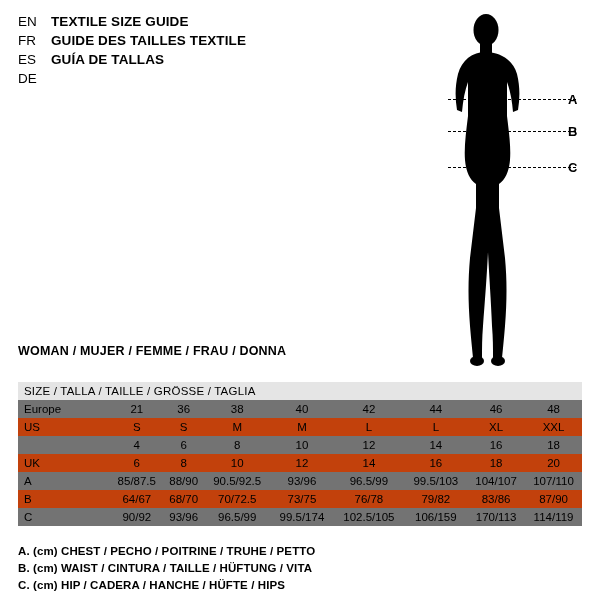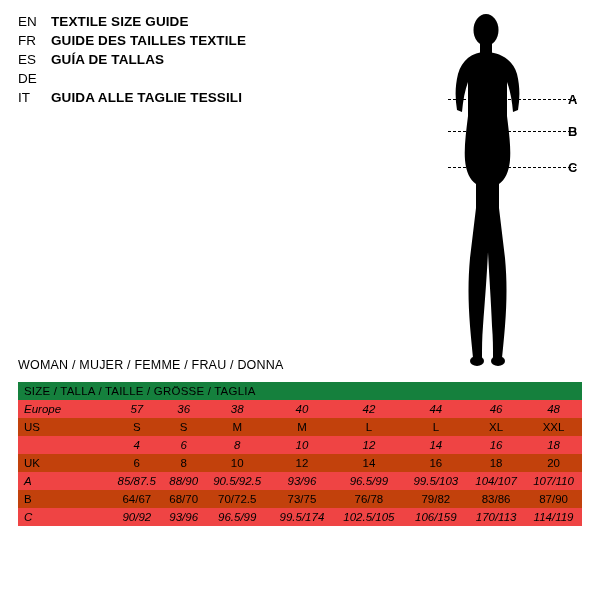--- a/index.html
+++ b/index.html
@@ -63,23 +63,23 @@
     position: absolute;
     font-size: 13px;
     font-weight: 700;
     color: #000;
   }
 
   
   .woman-head {
     position: absolute;
     left: 18px;
-    top: 358px;
+    top: 344px;
     font-size: 12.5px;
-    font-weight: 400;
+    font-weight: 700;
     letter-spacing: 0.2px;
   }
 
   
   .size-table {
     position: absolute;
     left: 18px;
     top: 382px;
     width: 564px;
     border-collapse: collapse;
@@ -90,24 +90,24 @@
     height: 18px;
     line-height: 18px;
     text-align: center;
     white-space: nowrap;
   }
   .size-table td.rowhead {
     text-align: left;
     padding-left: 6px;
     width: 92px;
   }
-  .row-grey td { background: #ef4444; font-style: italic; }
+  .row-grey td { background: #737373; }
   .row-white td { background: #c2410c; }
   .row-head td {
-    background: #15803d;
+    background: #e5e5e5;
     text-align: left;
     padding-left: 6px;
     font-size: 11.5px;
     letter-spacing: 0.2px;
   }
 
   
   .legend {
     position: absolute;
     left: 18px;
@@ -131,24 +131,20 @@
     <div class="title-row">
       <span class="title-lang">FR</span>
       <span class="title-text">GUIDE DES TAILLES TEXTILE</span>
     </div>
     <div class="title-row">
       <span class="title-lang">ES</span>
       <span class="title-text">GUÍA DE TALLAS</span>
     </div>
     <div class="title-row">
       <span class="title-lang">DE</span>
-    </div>
-    <div class="title-row">
-      <span class="title-lang">IT</span>
-      <span class="title-text">GUIDA ALLE TAGLIE TESSILI</span>
     </div>
   </div>
 
   <div class="figure">
     <svg width="160" height="360" viewBox="0 0 160 360">
       <g fill="#000000">
 
         <ellipse cx="56" cy="22" rx="12.5" ry="16"></ellipse>
 
         <rect x="50" y="34" width="12" height="12"></rect>
@@ -201,21 +197,21 @@
   <div class="woman-head">WOMAN / MUJER / FEMME / FRAU / DONNA</div>
 
   <table class="size-table">
     <tbody>
       <tr class="row-head">
         <td colspan="9">SIZE / TALLA / TAILLE / GRÖSSE / TAGLIA</td>
       </tr>
 
       <tr class="row-grey">
         <td class="rowhead">Europe</td>
-        <td>57</td>
+        <td>21</td>
         <td>36</td>
         <td>38</td>
         <td>40</td>
         <td>42</td>
         <td>44</td>
         <td>46</td>
         <td>48</td>
       </tr>
 
       <tr class="row-white">
@@ -285,14 +281,19 @@
         <td>96.5/99</td>
         <td>99.5/174</td>
         <td>102.5/105</td>
         <td>106/159</td>
         <td>170/113</td>
         <td>114/119</td>
       </tr>
     </tbody>
   </table>
 
+  <div class="legend">
+    <div>A. (cm) CHEST / PECHO / POITRINE / TRUHE / PETTO</div>
+    <div>B. (cm) WAIST / CINTURA / TAILLE / HÜFTUNG / VITA</div>
+    <div>C. (cm) HIP / CADERA / HANCHE / HÜFTE / HIPS</div>
+  </div>
 
 </div>
 
 </body></html>

